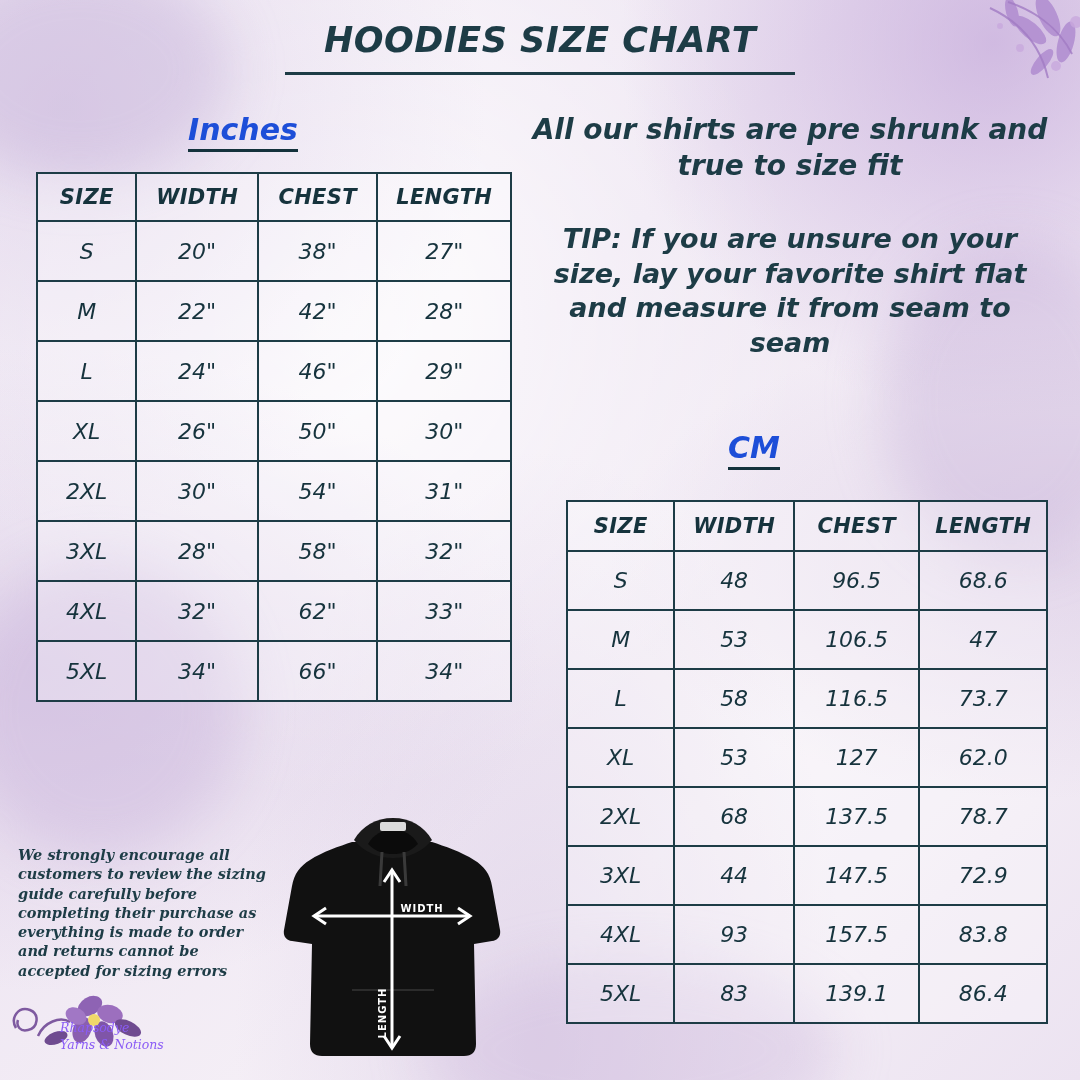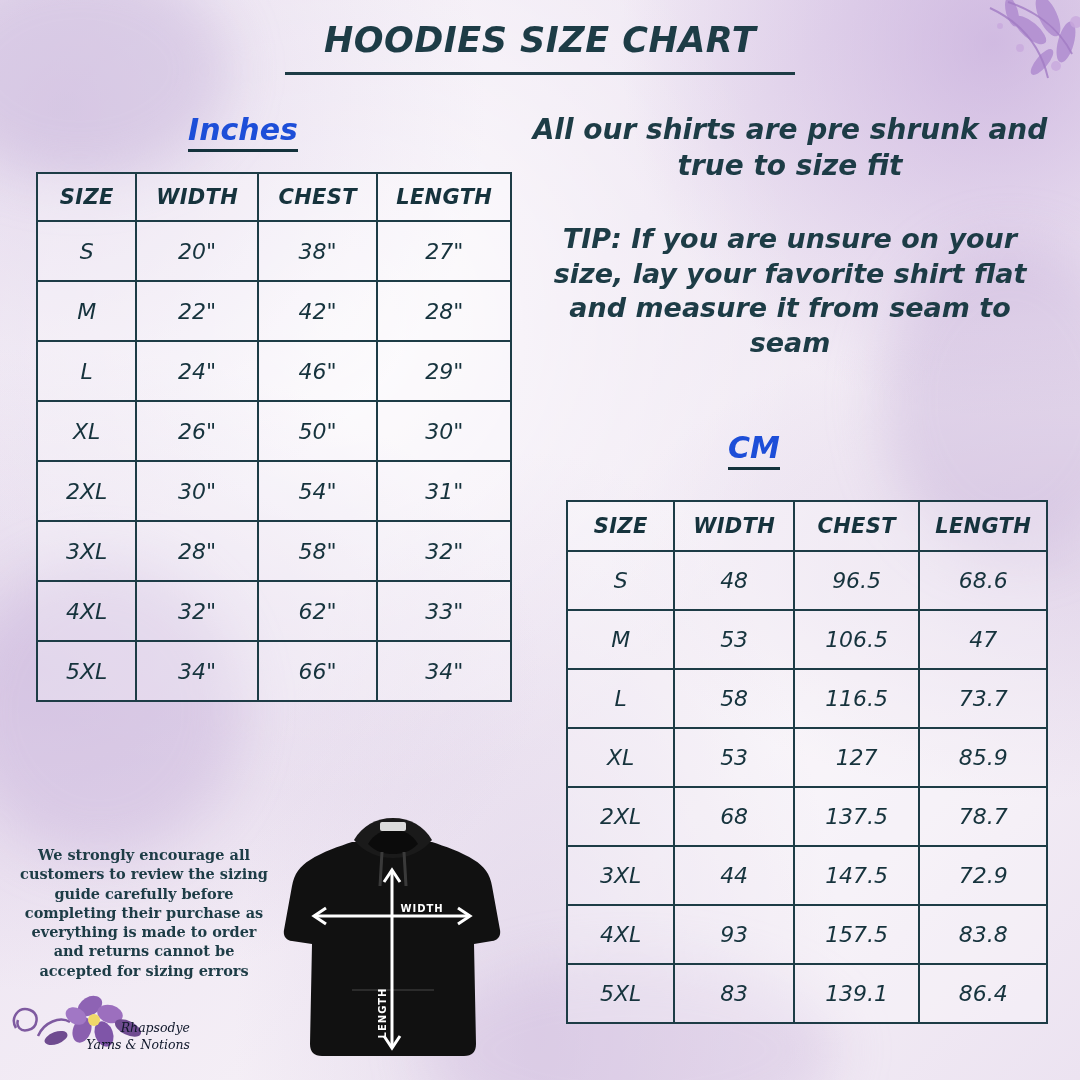--- a/index.html
+++ b/index.html
@@ -126,23 +126,24 @@
   }
   #pre-shrunk { left: 530px; top: 112px; width: 520px; font-size: 28px; }
   #tip { left: 540px; top: 222px; width: 500px; font-size: 27px; }
 
   
   #disclaimer {
     position: absolute;
     left: 18px;
     top: 845px;
     width: 252px;
-    text-align: center;
+    text-align: left;
     font-family: "DejaVu Serif", serif;
     font-weight: bold;
+    font-style: italic;
     font-size: 14.5px;
     line-height: 1.33;
     color: #1d3c46;
   }
 
   
   #hoodie-figure {
     position: absolute;
     left: 282px;
     top: 808px;
@@ -163,25 +164,25 @@
     left: 4px;
     top: 988px;
     width: 188px;
     height: 88px;
   }
   #logo-text {
     position: absolute;
     left: 60px;
     top: 1020px;
     width: 130px;
-    text-align: right;
+    text-align: left;
     font-family: "DejaVu Serif", serif;
     font-size: 12.5px;
     font-style: italic;
-    color: #0f172a;
+    color: #8b5cf6;
     line-height: 1.35;
   }
 
   
   #corner-floral { position: absolute; right: 0; top: 0; width: 200px; height: 120px; }
 </style>
 </head>
 <body>
 
 <div class="bg"></div>
@@ -324,21 +325,21 @@
       <tr>
         <td>L</td>
         <td>58</td>
         <td>116.5</td>
         <td>73.7</td>
       </tr>
       <tr>
         <td>XL</td>
         <td>53</td>
         <td>127</td>
-        <td>85.9</td>
+        <td>62.0</td>
       </tr>
       <tr>
         <td>2XL</td>
         <td>68</td>
         <td>137.5</td>
         <td>78.7</td>
       </tr>
       <tr>
         <td>3XL</td>
         <td>44</td>

